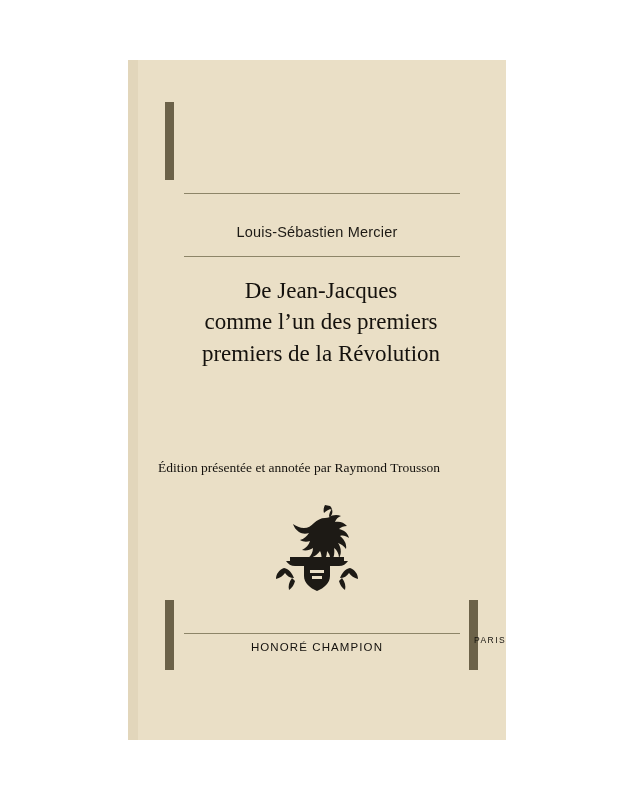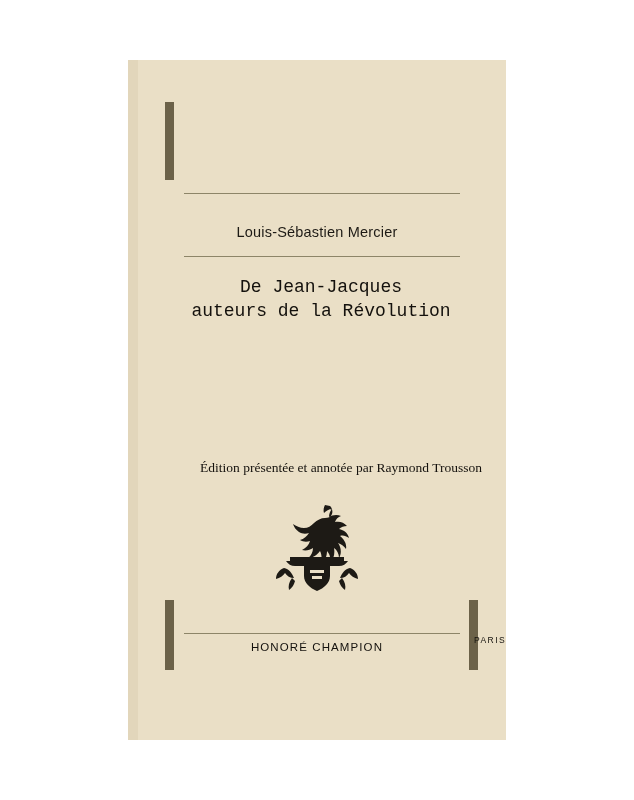--- a/index.html
+++ b/index.html
@@ -80,32 +80,32 @@
     color: #1d1a15;
     letter-spacing: 0.2px;
   }
 
   .title {
     position: absolute;
     left: 34px;
     right: 26px;
     top: 215px;
     text-align: center;
-    font-family: Liberation Mono, monospace;
-    font-size: 18px;
+    font-family: Liberation Serif, serif;
+    font-size: 23px;
     line-height: 1.36;
     color: #14110d;
   }
 
   .editor {
     position: absolute;
     left: 30px;
     right: 24px;
     top: 400px;
-    text-align: right;
+    text-align: left;
     font-family: "Liberation Serif", serif;
     font-size: 13.5px;
     color: #14110d;
   }
 
   .emblem {
     position: absolute;
     left: 50%;
     top: 440px;
     transform: translateX(-50%);
@@ -149,21 +149,22 @@
   <div class="bar bar-right-bottom"></div>
 
   <div class="rule rule-top"></div>
 
   <div class="author">Louis-Sébastien Mercier</div>
 
   <div class="rule rule-author"></div>
 
   <div class="title">
     <div>De Jean-Jacques</div>
-    <div>auteurs de la Révolution</div>
+    <div>comme l’un des premiers</div>
+    <div>premiers de la Révolution</div>
   </div>
 
   <div class="editor">Édition présentée et annotée par Raymond Trousson</div>
 
   <div class="emblem">
     <svg viewBox="0 0 86 92" width="86" height="92" aria-hidden="true">
       <g fill="#1d1a15">
 
         <path d="M56 6 c2 2 3 5 2 8 c-1 3 -4 4 -7 4 c-4 0 -8 2 -11 5 c-3 3 -6 5 -10 5 c-4 0 -8 -2 -11 -4 c1 3 3 6 6 8 c3 2 7 2 10 1 c-2 3 -5 6 -9 7 c3 2 7 2 10 1 c-1 4 -4 7 -8 9 c4 1 8 0 11 -2 c0 4 -2 8 -5 10 c5 0 9 -3 12 -7 c2 4 2 9 1 13 c4 -3 6 -8 6 -13 c3 3 4 8 3 12 c4 -4 5 -10 4 -15 c3 2 5 6 5 10 c3 -5 2 -11 -1 -15 c3 1 6 3 8 6 c1 -5 -2 -10 -6 -13 c3 -1 6 0 9 2 c-1 -5 -5 -8 -10 -9 c2 -2 5 -3 8 -3 c-3 -4 -8 -5 -12 -4 c1 -3 3 -5 6 -6 c-4 -2 -9 -1 -12 1 c0 -3 1 -6 3 -8 c-3 0 -6 2 -8 4 c-1 -3 0 -6 1 -8 z"></path>
 

